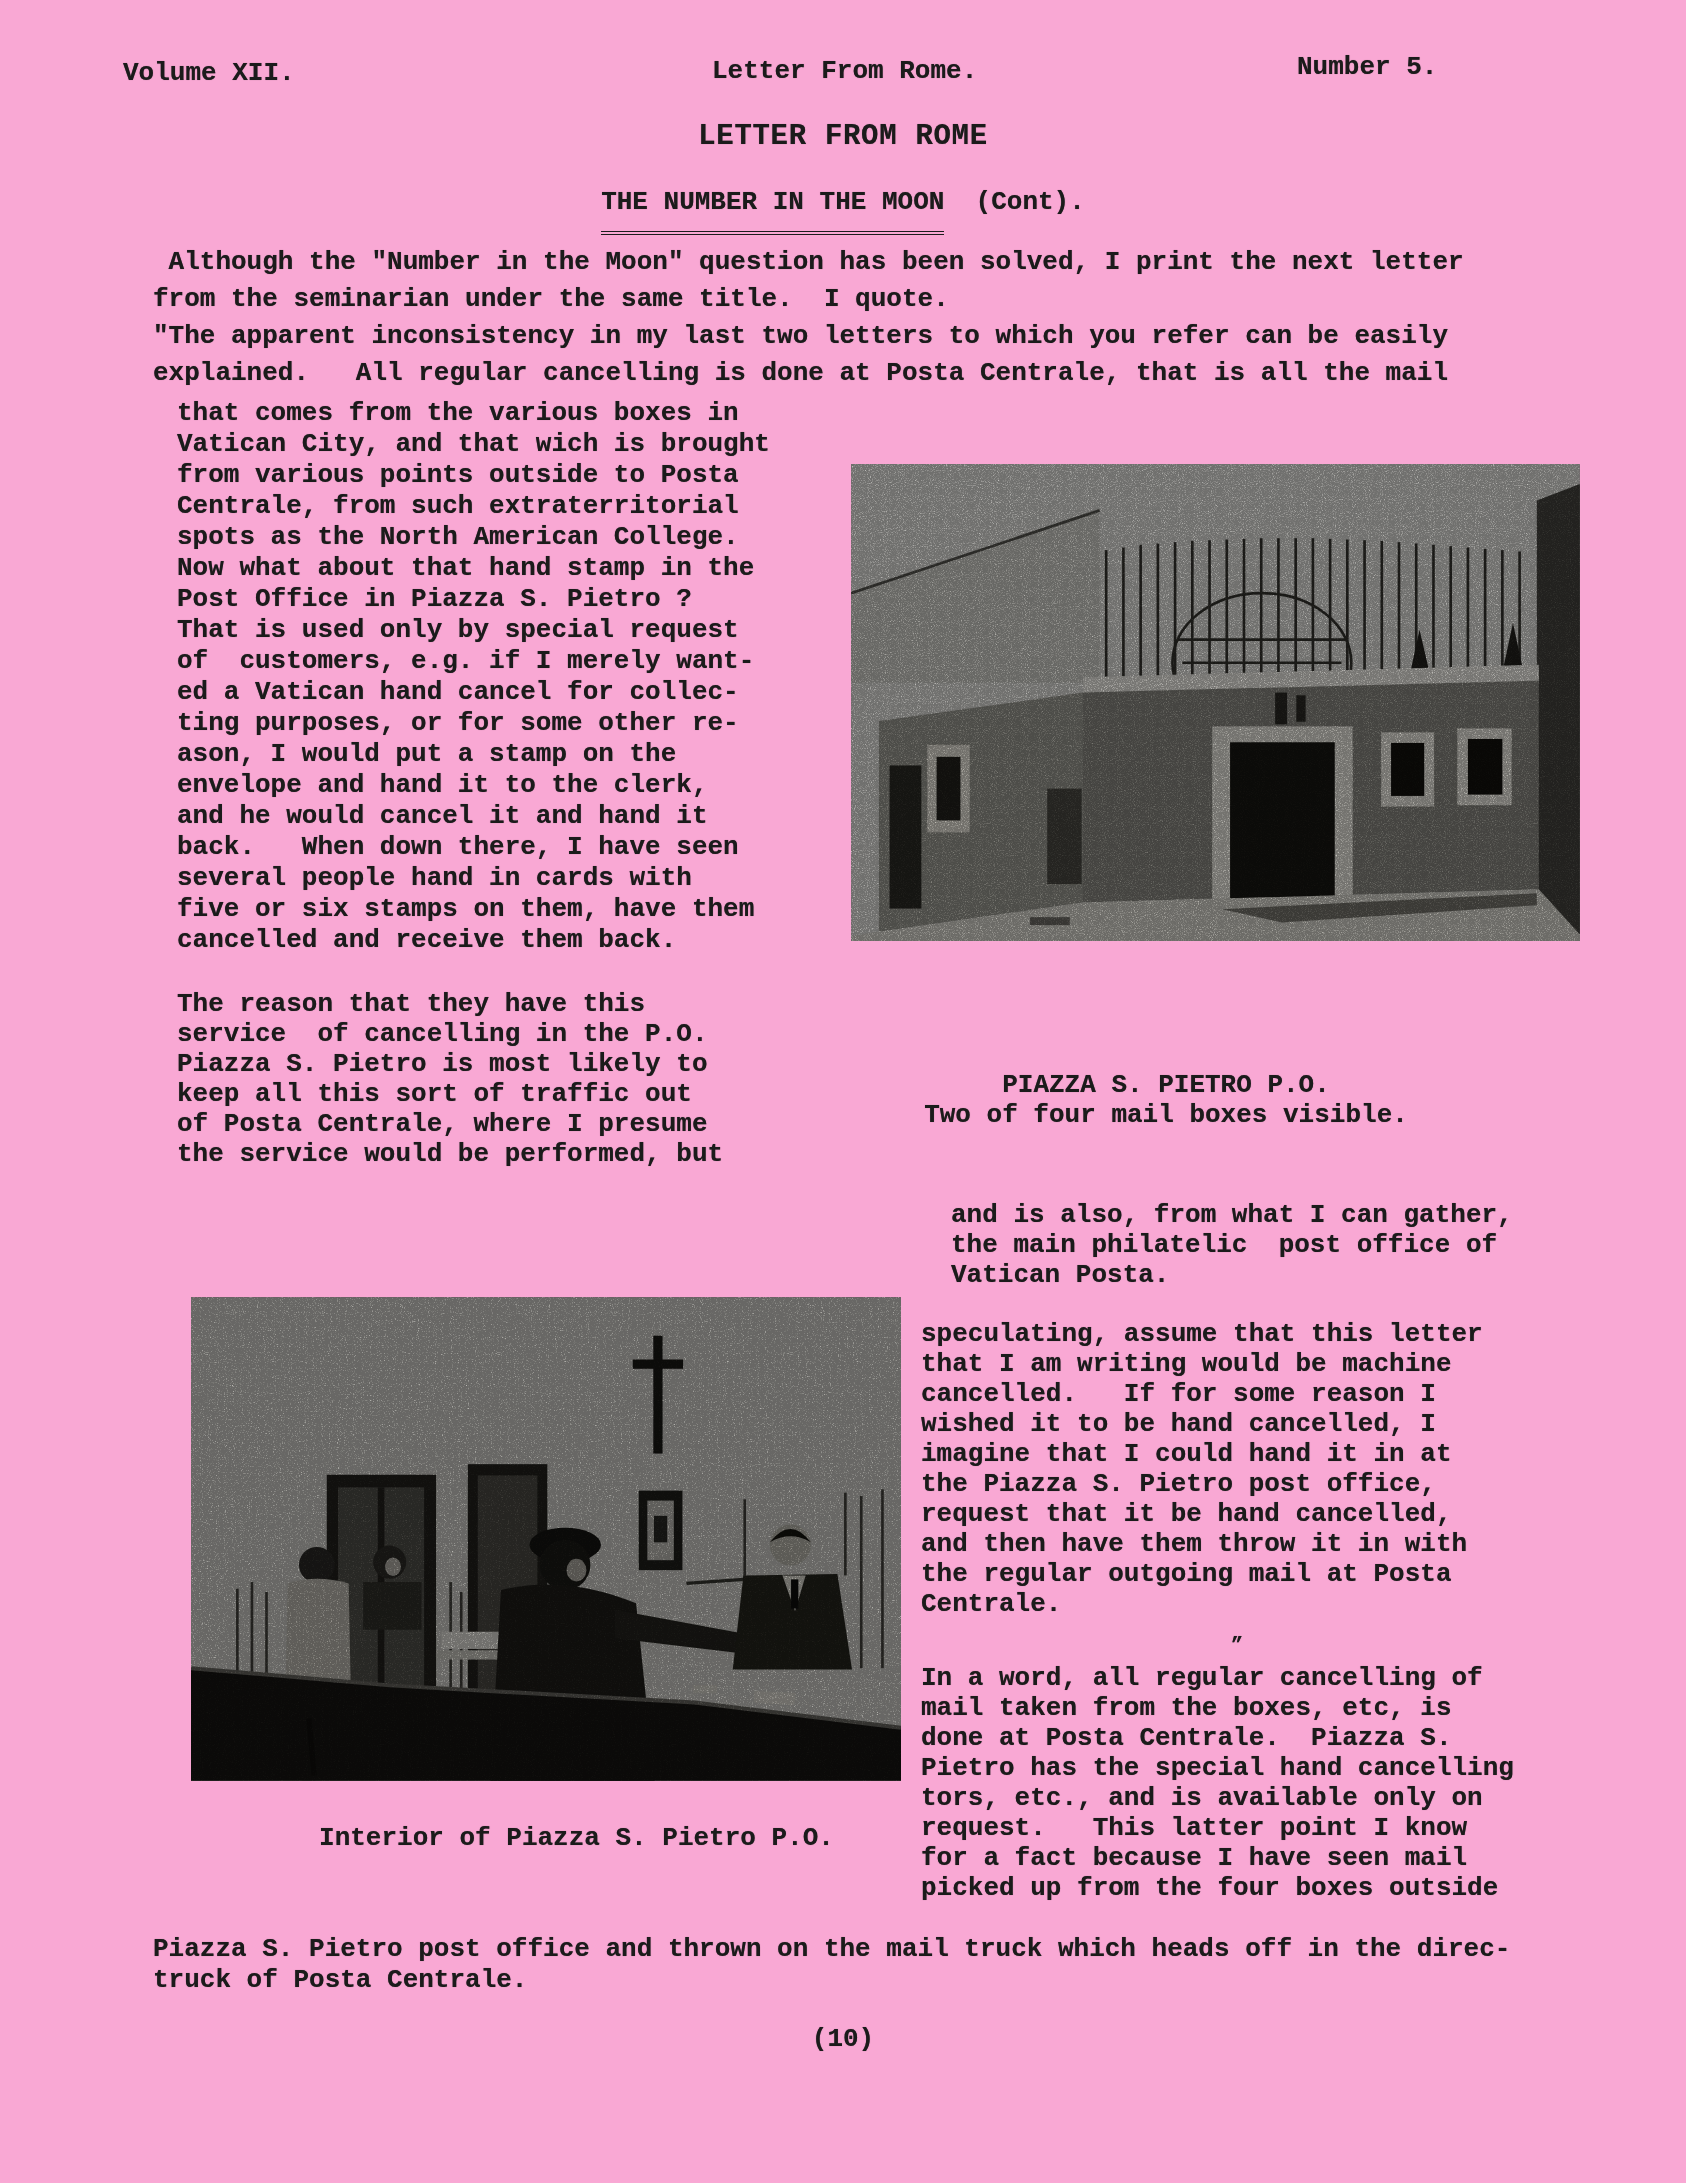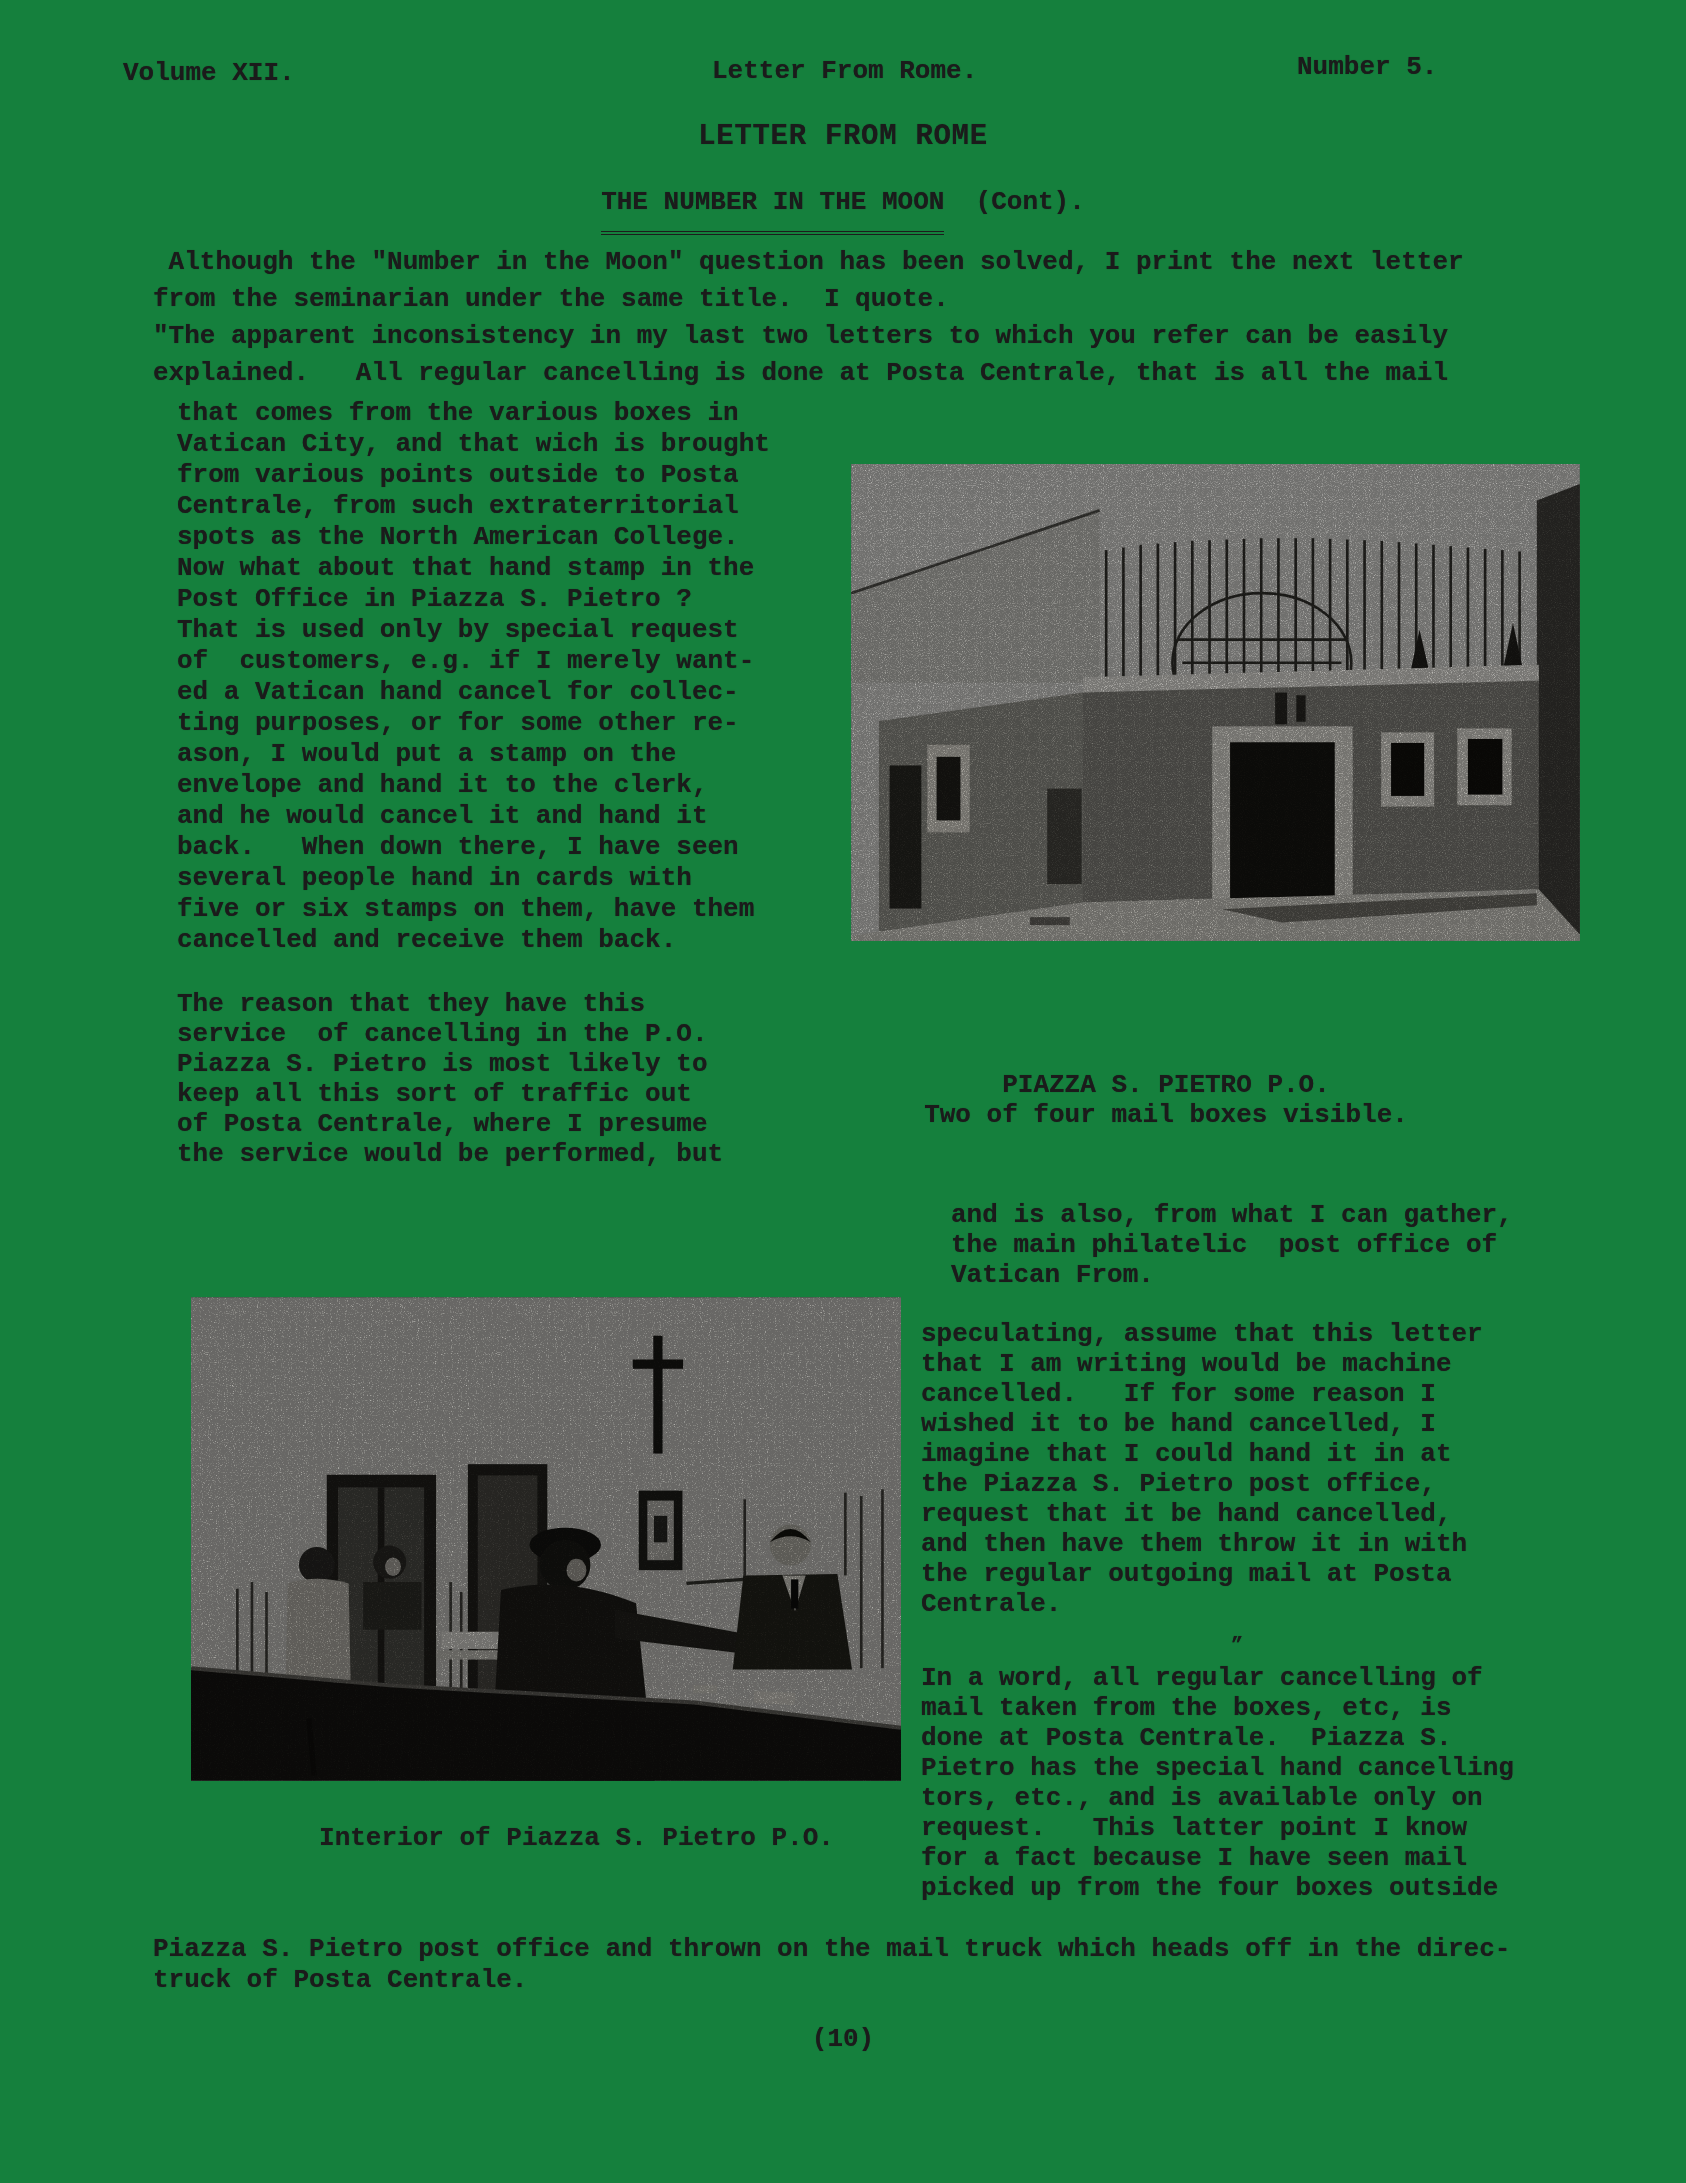--- a/index.html
+++ b/index.html
@@ -1,17 +1,17 @@
 <!DOCTYPE html>
 <html style="font-size:10.6px"><head>
 <meta charset="utf-8">
 <style>
   html,body{margin:0;padding:0;background:#e9e9e7;}
   #page{
-    position:relative;width:1686px;height:2183px;background:#15803d;
+    position:relative;width:1686px;height:2183px;background:#f9a8d4;
     font-family:"Liberation Mono","DejaVu Sans Mono",monospace;
     font-weight:700;color:#1b1b1b;overflow:hidden;
     text-shadow:0 0 0.7px rgba(25,25,25,.65);
   }
   .tline{white-space:pre;}
   .blk{position:absolute;font-size:26px;line-height:30.5px;}
   #hdr-volume{left:123px;top:58px;}
   #hdr-center{left:712px;top:56px;}
   #hdr-number{left:1297px;top:52px;}
   #doc-title{left:0;top:122px;width:100%;text-align:center;font-size:29px;letter-spacing:0.7px;}
@@ -167,21 +167,21 @@
   </svg>
 
   <div class="blk" id="caption-exterior">
       <div class="tline">PIAZZA S. PIETRO P.O.</div>
       <div class="tline">Two of four mail boxes visible.</div>
     </div>
 
   <div class="blk" id="rc-a">
       <div class="tline">and is also, from what I can gather,</div>
       <div class="tline">the main philatelic  post office of</div>
-      <div class="tline">Vatican From.</div>
+      <div class="tline">Vatican Posta.</div>
     </div>
 
   <div class="blk" id="rc-b">
       <div class="tline">speculating, assume that this letter</div>
       <div class="tline">that I am writing would be machine</div>
       <div class="tline">cancelled.   If for some reason I</div>
       <div class="tline">wished it to be hand cancelled, I</div>
       <div class="tline">imagine that I could hand it in at</div>
       <div class="tline">the Piazza S. Pietro post office,</div>
       <div class="tline">request that it be hand cancelled,</div>

